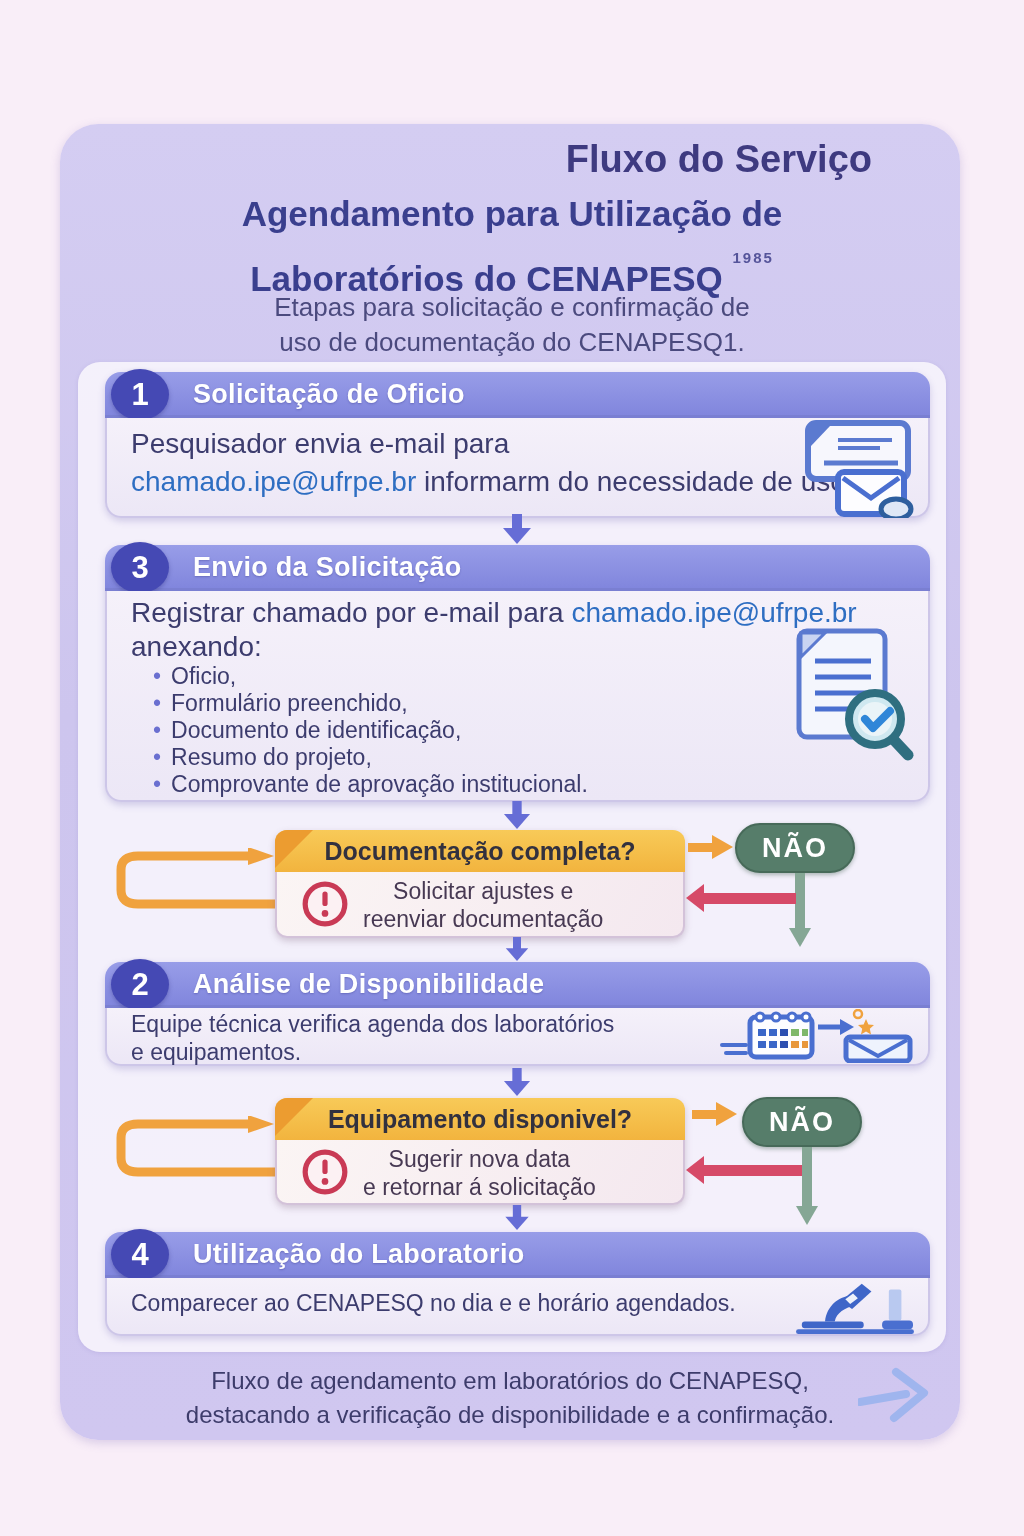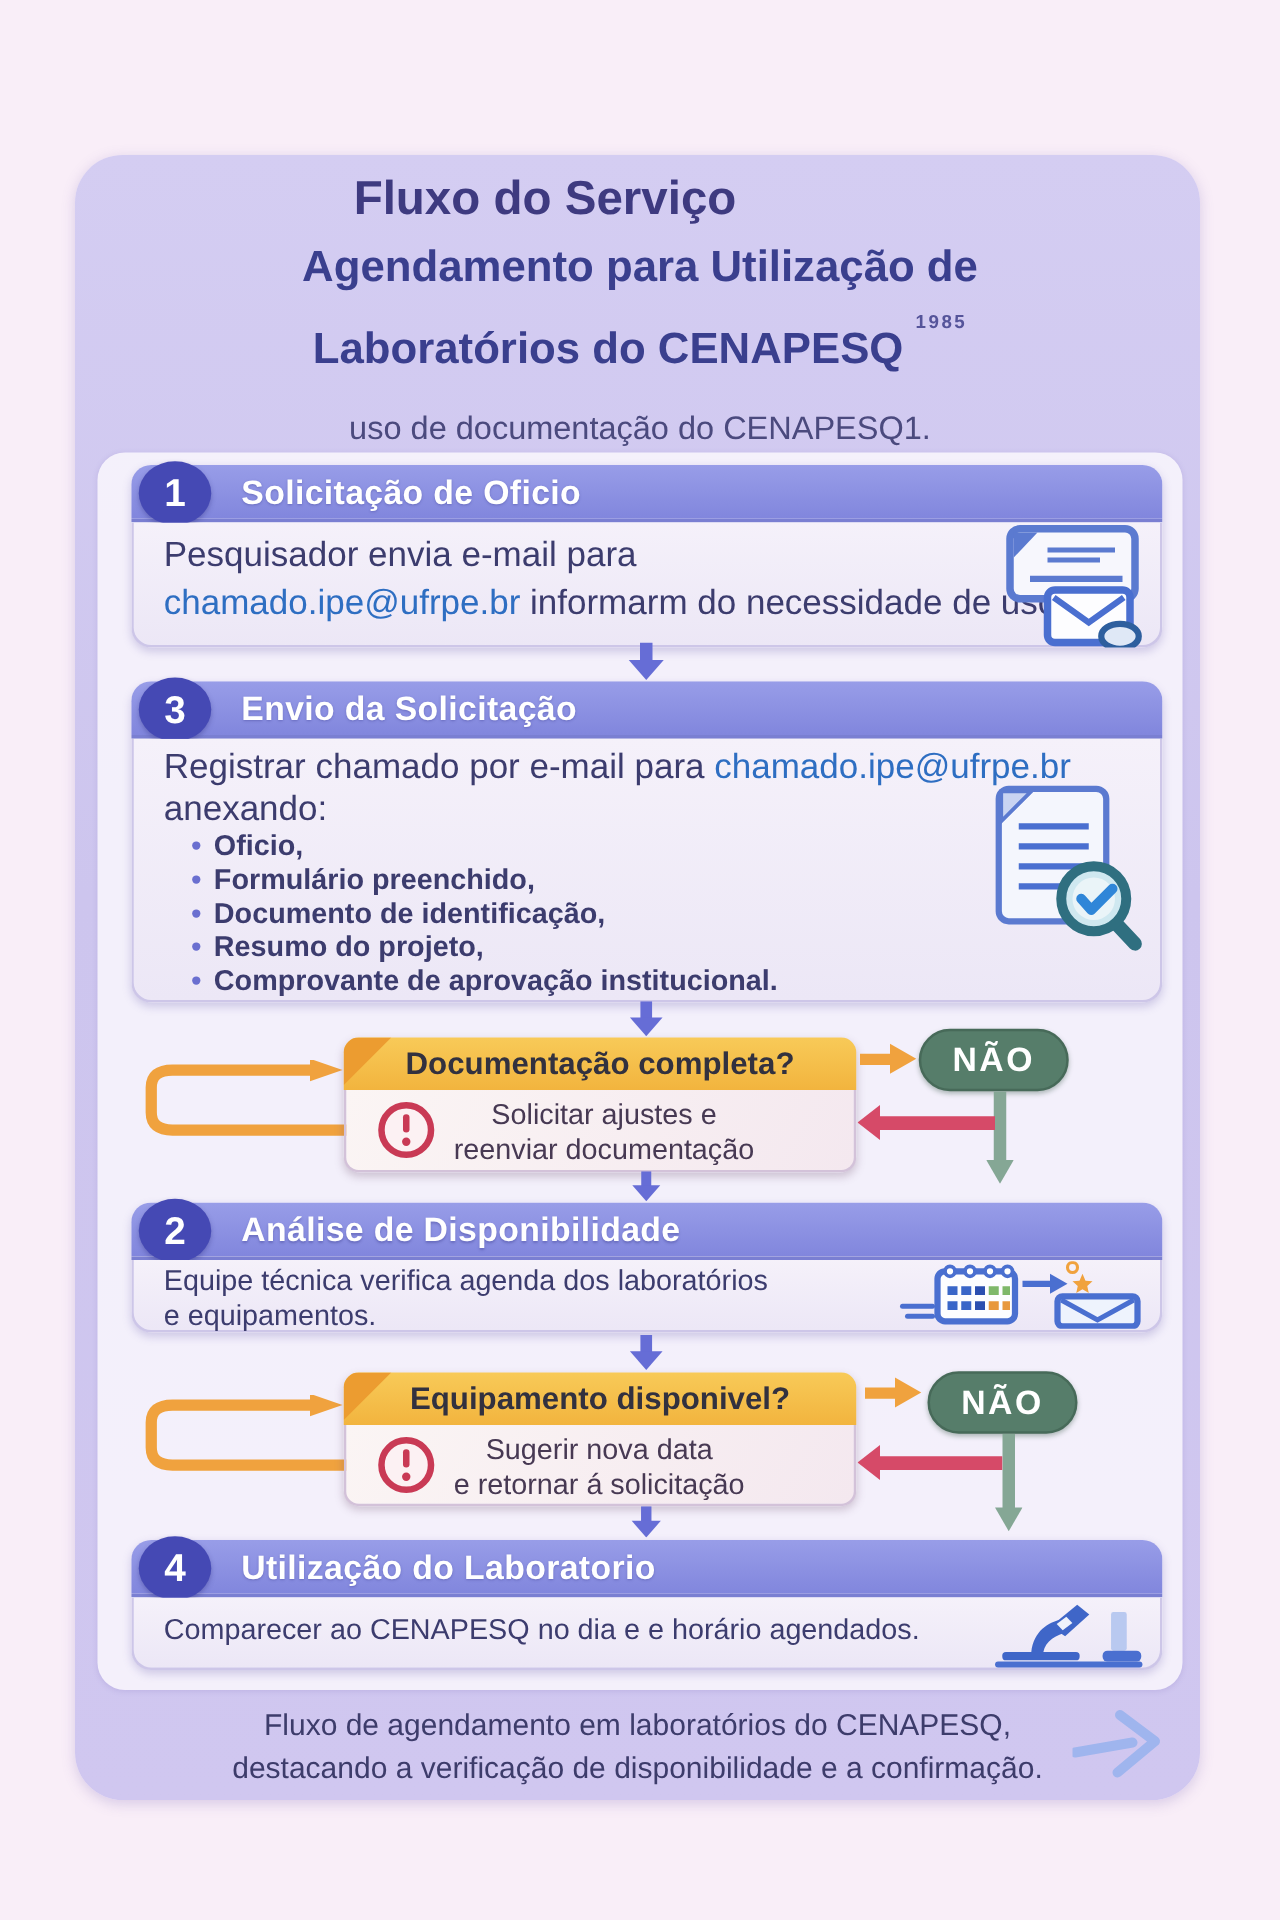--- a/index.html
+++ b/index.html
@@ -4,21 +4,21 @@
 <style>
   * { margin:0; padding:0; box-sizing:border-box; }
   body { font-family:"Liberation Sans", sans-serif; background:#f9eff8; }
   .page { position:relative; width:1024px; height:1536px; background:#f9eef8; overflow:hidden; }
   .abs { position:absolute; }
 
   .card { position:absolute; left:60px; top:124px; width:900px; height:1316px;
           border-radius:38px; background:linear-gradient(180deg,#d4cdf2 0%,#cdc5ee 45%,#d0c7f0 100%);
           box-shadow:0 3px 10px rgba(120,100,180,.25); }
 
-  .title { left:0; top:138px; width:872px; text-align:center; font-size:38px; font-weight:600; color:#3e3a80; }
+  .title { left:0; top:138px; width:872px; text-align:right; font-size:38px; font-weight:600; color:#3e3a80; }
   .subtitle { left:0; top:192px; width:1024px; text-align:center; font-size:35px; font-weight:600;
               color:#3a3f8e; line-height:44px; }
   .subtitle sup { font-size:15px; font-weight:700; letter-spacing:2px; color:#55549a; vertical-align:28px; }
   .desc { left:0; top:290px; width:1024px; text-align:center; font-size:26px; color:#4b4a7e; line-height:35px; }
 
   .inner-panel { left:78px; top:362px; width:868px; height:990px; border-radius:22px;
                  background:rgba(252,250,254,.8); box-shadow:0 1px 4px rgba(130,110,190,.18); }
 
   .step-card { left:105px; width:825px; border-radius:17px; box-shadow:0 3px 7px rgba(110,100,180,.28); }
   .step-header { position:absolute; left:0; top:0; width:100%; height:46px;
@@ -29,21 +29,21 @@
               display:flex; align-items:center; justify-content:center;
               box-shadow:0 2px 4px rgba(40,40,120,.35); }
   .step-title { position:absolute; left:88px; top:0; height:46px; line-height:44px; color:#fff;
                 font-size:27px; font-weight:600; letter-spacing:.3px;
                 text-shadow:0 1px 2px rgba(50,50,130,.35); }
   .step-body { position:absolute; left:0; top:46px; width:100%; bottom:0;
                background:linear-gradient(180deg,#f5f1fa,#ece7f6);
                border:2px solid #cdc6e8; border-top:none; border-radius:0 0 16px 16px; }
   .btxt { position:absolute; font-size:28px; color:#3c3c6e; white-space:nowrap; }
   .link { color:#2e6ec2;margin-top:48px; }
-  .bullet-list { position:absolute; list-style:none;font-weight:bold; }
+  .bullet-list { position:absolute; list-style:none; }
   .bullet-list li { font-size:23px; color:#3c3c6e; line-height:27px; white-space:nowrap; }
   .bullet-list li::before { content:"•"; color:#6a6fd0; margin-right:10px; }
 
   .decision { left:275px; width:410px; border-radius:13px; box-shadow:0 3px 7px rgba(120,90,120,.3);padding-left:24px; }
   .dec-header { position:absolute; left:0; top:0; width:100%; height:42px; overflow:hidden;
                 background:linear-gradient(180deg,#f8ca58,#f2b43e); border-radius:12px 12px 0 0; }
   .dec-fold { position:absolute; left:0; top:0; width:0; height:0;
               border-top:38px solid #ec9c30; border-right:38px solid transparent; }
   .dec-question { position:absolute; width:100%; top:0; height:42px; line-height:42px; text-align:center;
                   font-size:25px; font-weight:600; color:#32313f; }
@@ -67,21 +67,21 @@
 <div class="page">
   <div class="card"></div>
 
   <div class="abs title">Fluxo do Serviço</div>
   <div class="abs subtitle">
     <span>Agendamento para Utilização de</span><br>
     <span>Laboratórios do CENAPESQ</span>
     <sup>1985</sup>
   </div>
   <div class="abs desc">
-    <br>
+    <span>Etapas para solicitação e confirmação de</span><br>
     <span>uso de documentação do CENAPESQ1.</span>
   </div>
 
   <div class="abs inner-panel"></div>
 
   <div class="abs step-card" style="top:372px;height:146px;">
     <div class="step-header">
       <div class="step-num">1</div>
       <div class="step-title">Solicitação de Oficio</div>
     </div>

